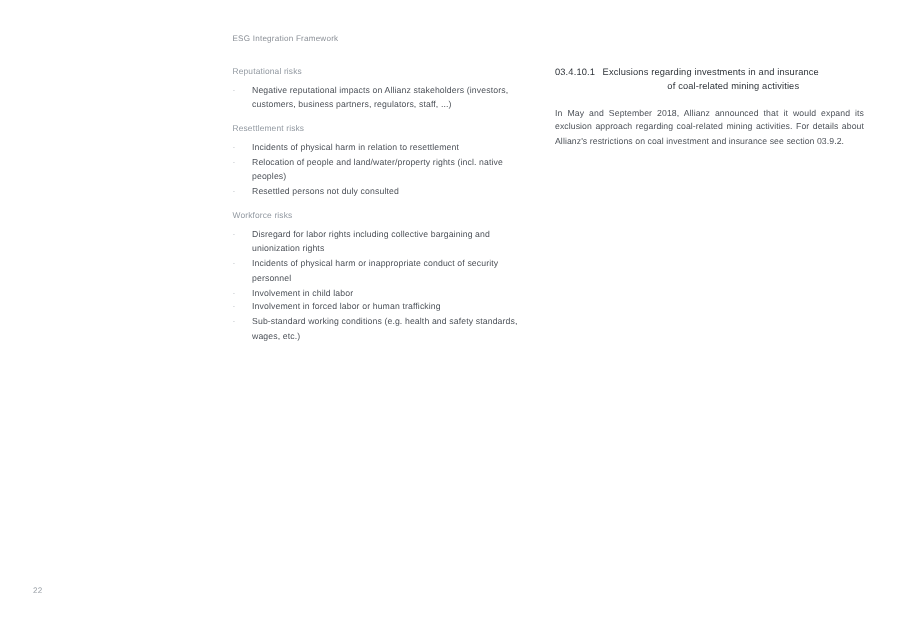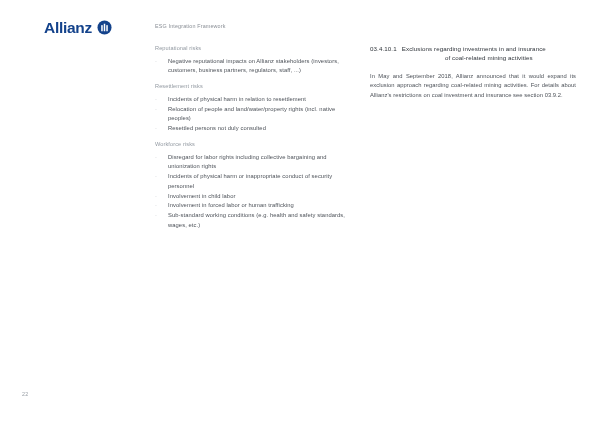--- a/index.html
+++ b/index.html
@@ -146,31 +146,20 @@
     font-size: 5.4px;
     color: #9aa0a7;
     letter-spacing: 0.2px;
   }
 </style>
 </head>
 <body>
 
 <div class="page">
 
-  <div class="logo">
-    <span class="logo-word">Allianz</span>
-    <span class="logo-mark">
-      <svg viewBox="0 0 32 32" width="15" height="15" aria-hidden="true">
-        <circle cx="16" cy="16" r="15" fill="#13428b"></circle>
-        <rect x="9" y="11" width="3.2" height="13" fill="#ffffff"></rect>
-        <rect x="14.4" y="8" width="3.2" height="16" fill="#ffffff"></rect>
-        <rect x="19.8" y="11" width="3.2" height="13" fill="#ffffff"></rect>
-      </svg>
-    </span>
-  </div>
 
   <div class="run-head">ESG Integration Framework</div>
 
   <div class="col-left">
 
     <div class="grp">
       <div class="grp-label">Reputational risks</div>
       <ul class="blist">
         <li><span class="dash">·</span><span>Negative reputational impacts on Allianz stakeholders (investors, customers, business partners, regulators, staff, ...)</span></li>
       </ul>

